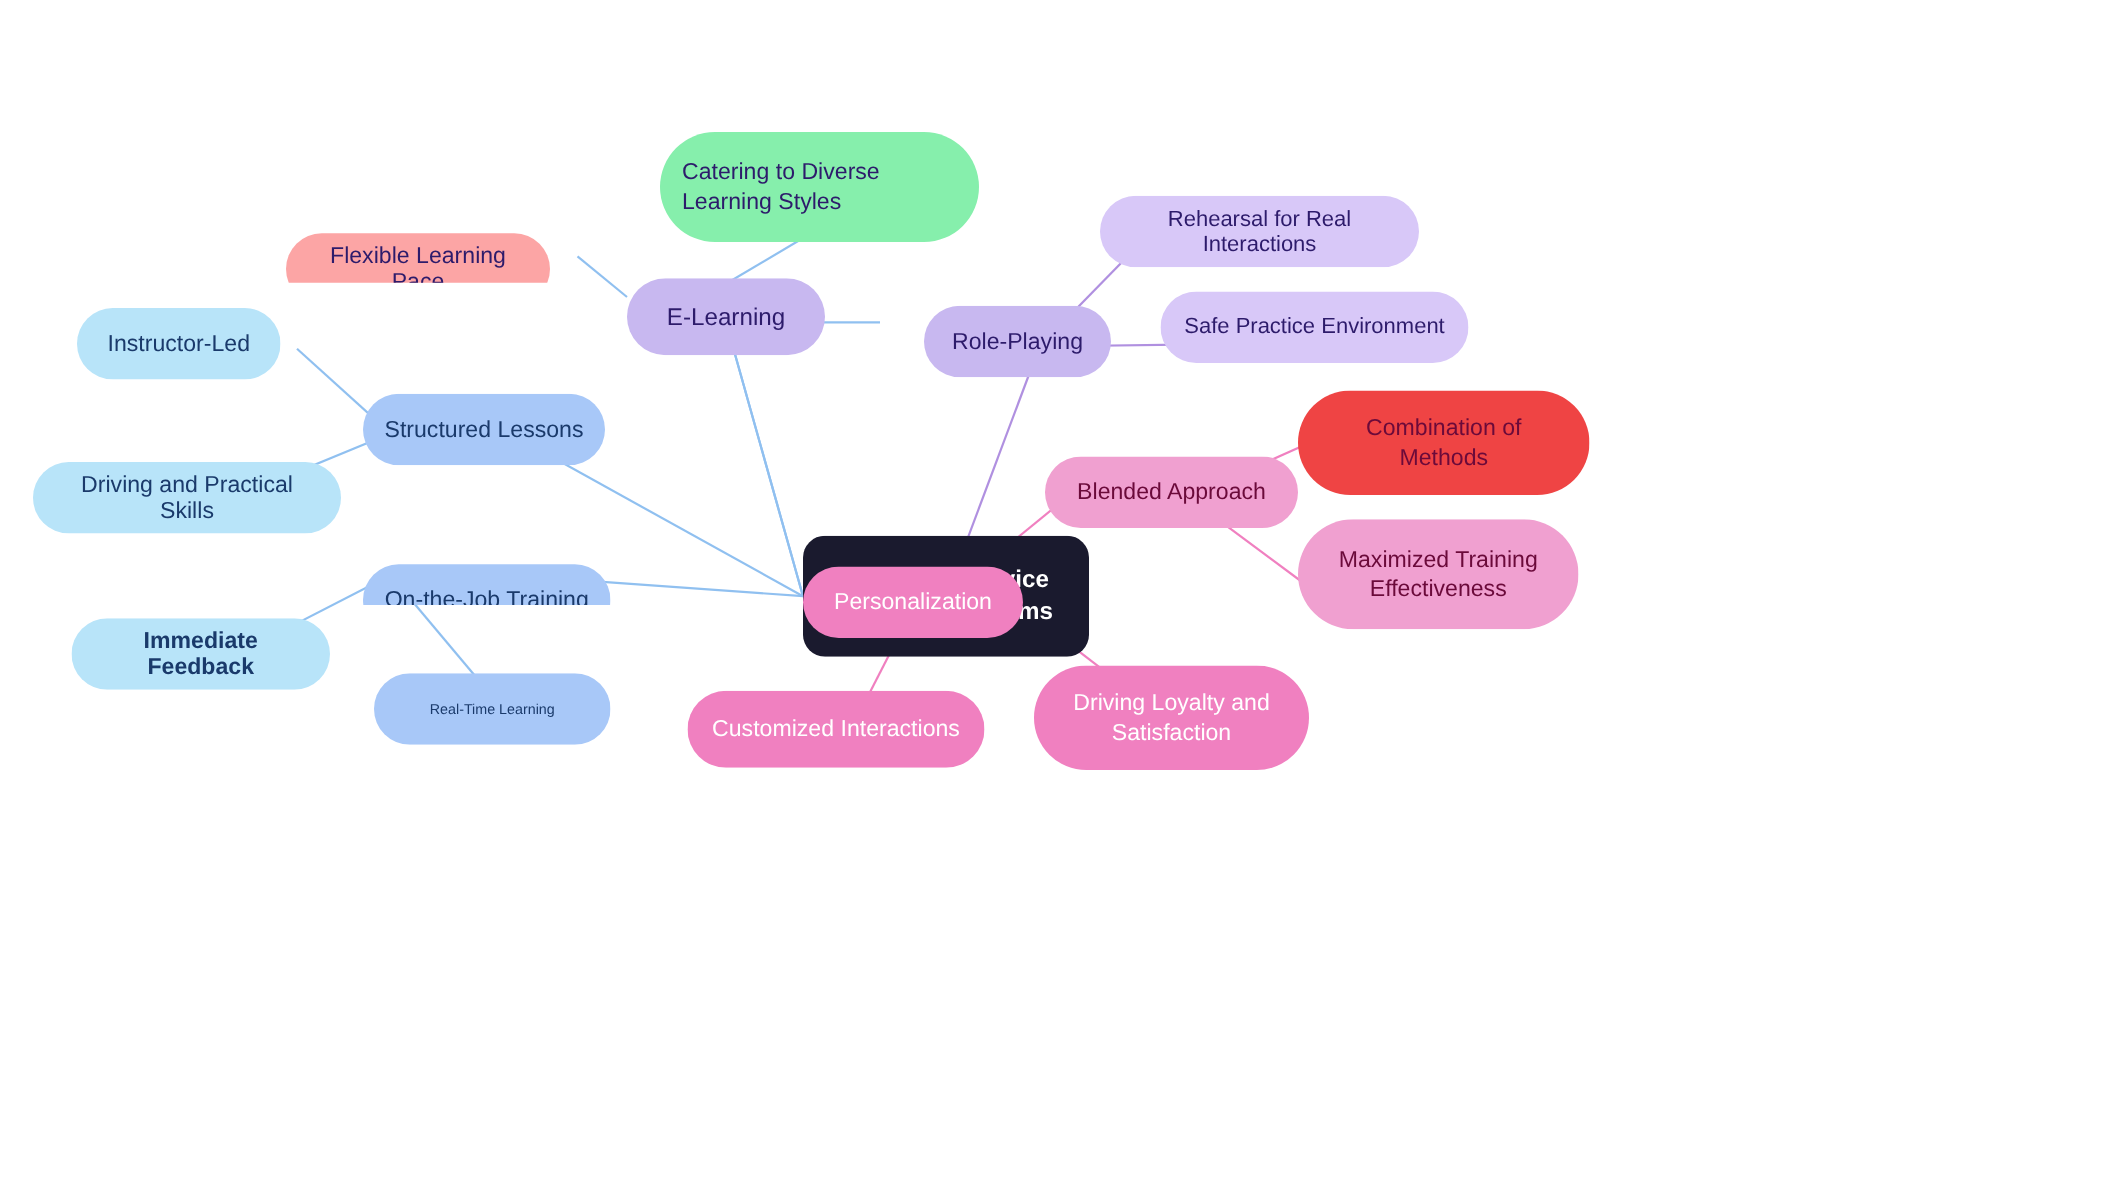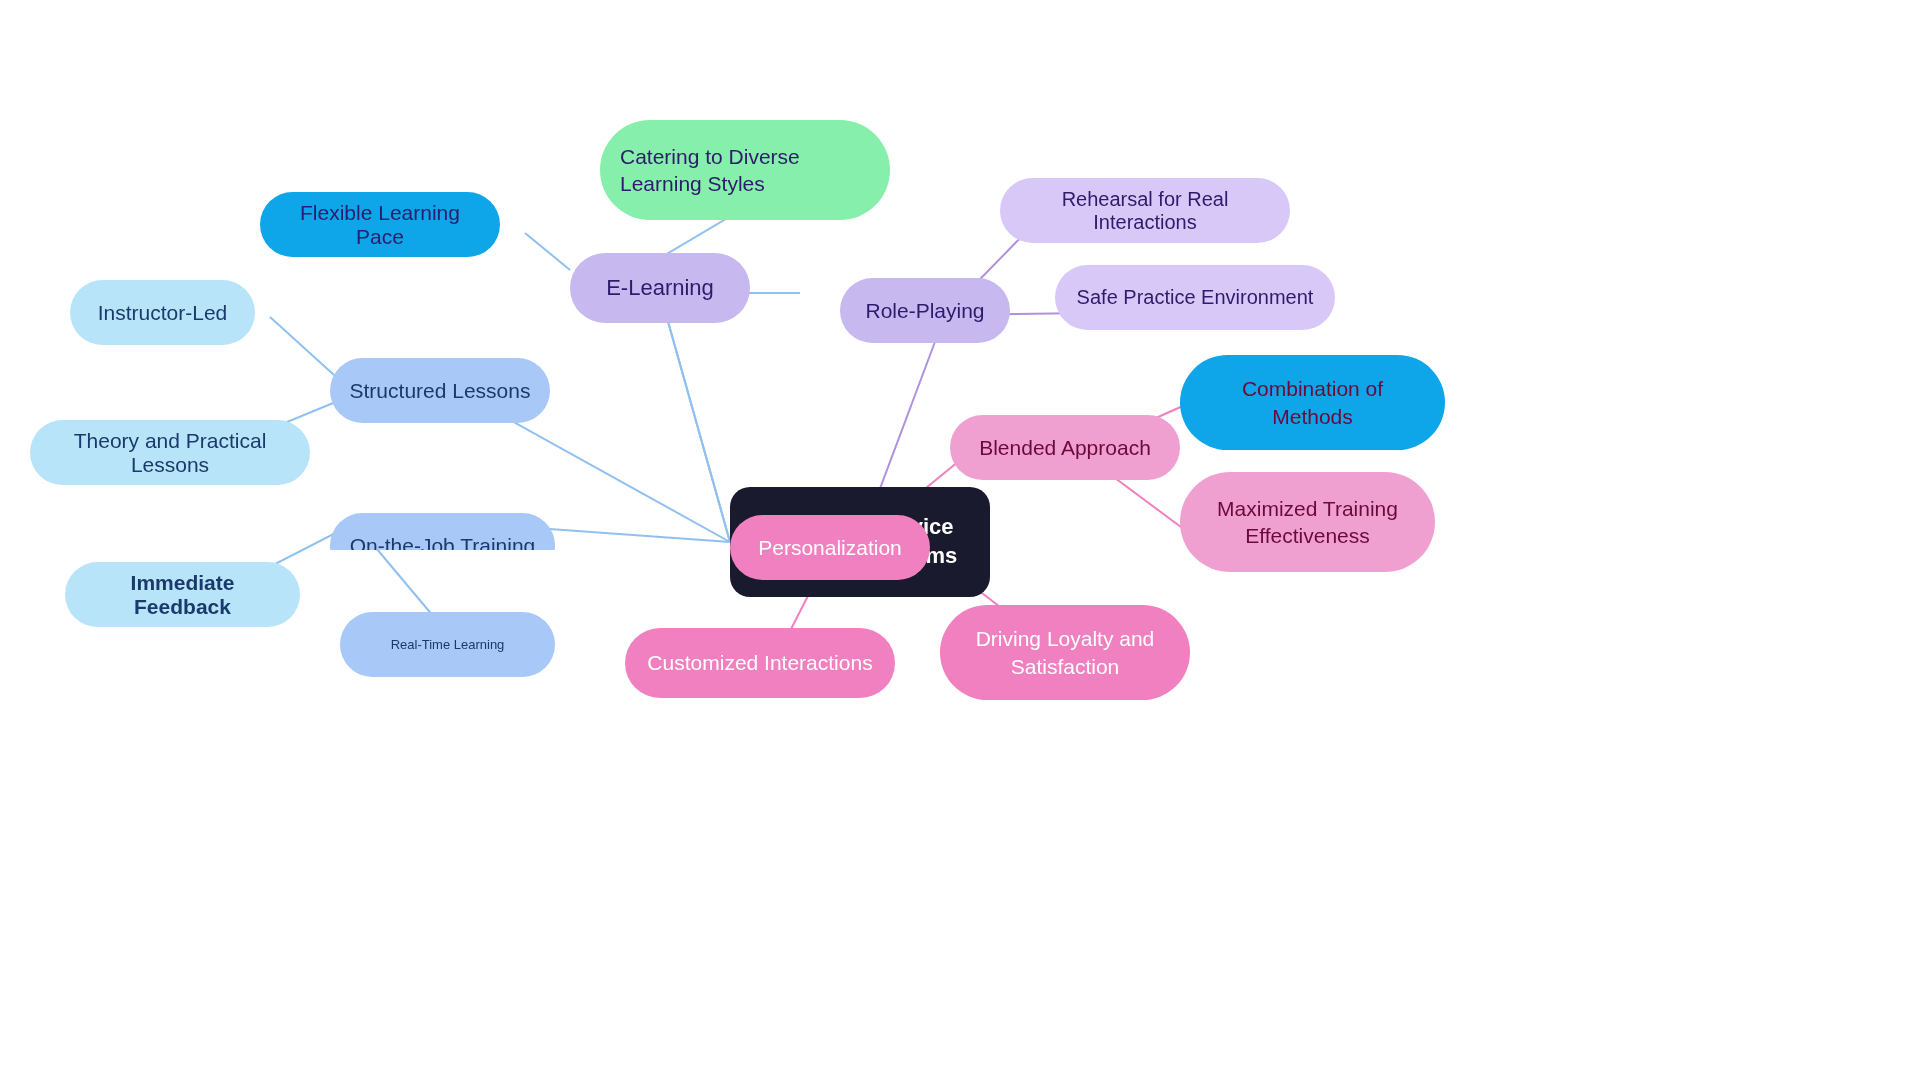--- a/index.html
+++ b/index.html
@@ -68,33 +68,33 @@
 
   <foreignObject x="570" y="253" width="180" height="70">
     <div xmlns="http://www.w3.org/1999/xhtml" style="width:180px;height:70px;background:#c8b8f0;color:#2d1b6b;border-radius:50px;display:flex;align-items:center;justify-content:center;text-align:center;font-family:Segoe UI,Arial,sans-serif;font-size:22px;font-weight:500;padding:10px 18px;">E-Learning</div>
   </foreignObject>
 
   <foreignObject x="600" y="120" width="290" height="100">
     <div xmlns="http://www.w3.org/1999/xhtml" style="width:290px;height:100px;background:#86efac;color:#2d1b6b;border-radius:50px;display:flex;align-items:center;justify-content:center;text-align:left;font-family:Segoe UI,Arial,sans-serif;font-size:21px;font-weight:500;padding:12px 20px;line-height:1.3;">Catering to Diverse Learning Styles</div>
   </foreignObject>
 
   <foreignObject x="260" y="192" width="240" height="65">
-    <div xmlns="http://www.w3.org/1999/xhtml" style="width:240px;height:65px;background:#0ea5e9;color:#2d1b6b;border-radius:50px;display:flex;align-items:center;justify-content:center;text-align:center;font-family:Segoe UI,Arial,sans-serif;font-size:21px;font-weight:500;padding:10px 18px;">Flexible Learning Pace</div>
+    <div xmlns="http://www.w3.org/1999/xhtml" style="width:240px;height:65px;background:#fca5a5;color:#2d1b6b;border-radius:50px;display:flex;align-items:center;justify-content:center;text-align:center;font-family:Segoe UI,Arial,sans-serif;font-size:21px;font-weight:500;padding:10px 18px;margin-top:20px;">Flexible Learning Pace</div>
   </foreignObject>
 
   <foreignObject x="330" y="358" width="220" height="65">
     <div xmlns="http://www.w3.org/1999/xhtml" style="width:220px;height:65px;background:#a8c8f8;color:#1a3a6b;border-radius:50px;display:flex;align-items:center;justify-content:center;text-align:center;font-family:Segoe UI,Arial,sans-serif;font-size:21px;font-weight:500;padding:10px 18px;">Structured Lessons</div>
   </foreignObject>
 
   <foreignObject x="70" y="280" width="185" height="65">
     <div xmlns="http://www.w3.org/1999/xhtml" style="width:185px;height:65px;background:#b8e4f9;color:#1a3a6b;border-radius:50px;display:flex;align-items:center;justify-content:center;text-align:left;font-family:Segoe UI,Arial,sans-serif;font-size:21px;font-weight:500;padding:10px 18px;">Instructor-Led</div>
   </foreignObject>
 
   <foreignObject x="30" y="420" width="280" height="65">
-    <div xmlns="http://www.w3.org/1999/xhtml" style="width:280px;height:65px;background:#b8e4f9;color:#1a3a6b;border-radius:50px;display:flex;align-items:center;justify-content:center;text-align:center;font-family:Segoe UI,Arial,sans-serif;font-size:21px;font-weight:500;padding:10px 18px;">Theory and Practical Lessons</div>
+    <div xmlns="http://www.w3.org/1999/xhtml" style="width:280px;height:65px;background:#b8e4f9;color:#1a3a6b;border-radius:50px;display:flex;align-items:center;justify-content:center;text-align:center;font-family:Segoe UI,Arial,sans-serif;font-size:21px;font-weight:500;padding:10px 18px;">Driving and Practical Skills</div>
   </foreignObject>
 
   <foreignObject x="330" y="485" width="225" height="65">
     <div xmlns="http://www.w3.org/1999/xhtml" style="width:225px;height:65px;background:#a8c8f8;color:#1a3a6b;border-radius:50px;display:flex;align-items:center;justify-content:center;text-align:center;font-family:Segoe UI,Arial,sans-serif;font-size:21px;font-weight:500;padding:10px 18px;margin-top:28px;">On-the-Job Training</div>
   </foreignObject>
 
   <foreignObject x="65" y="562" width="235" height="65">
     <div xmlns="http://www.w3.org/1999/xhtml" style="width:235px;height:65px;background:#b8e4f9;color:#1a3a6b;border-radius:50px;display:flex;align-items:center;justify-content:center;text-align:center;font-family:Segoe UI,Arial,sans-serif;font-size:21px;font-weight:700;padding:10px 18px;">Immediate Feedback</div>
   </foreignObject>
 
@@ -112,21 +112,21 @@
 
   <foreignObject x="1055" y="265" width="280" height="65">
     <div xmlns="http://www.w3.org/1999/xhtml" style="width:280px;height:65px;background:#d8c8f8;color:#2d1b6b;border-radius:50px;display:flex;align-items:center;justify-content:center;text-align:center;font-family:Segoe UI,Arial,sans-serif;font-size:20px;font-weight:500;padding:12px 18px;">Safe Practice Environment</div>
   </foreignObject>
 
   <foreignObject x="950" y="415" width="230" height="65">
     <div xmlns="http://www.w3.org/1999/xhtml" style="width:230px;height:65px;background:#f0a0d0;color:#6b0a3a;border-radius:50px;display:flex;align-items:center;justify-content:center;text-align:center;font-family:Segoe UI,Arial,sans-serif;font-size:21px;font-weight:500;padding:10px 18px;">Blended Approach</div>
   </foreignObject>
 
   <foreignObject x="1180" y="355" width="265" height="95">
-    <div xmlns="http://www.w3.org/1999/xhtml" style="width:265px;height:95px;background:#0ea5e9;color:#6b0a3a;border-radius:50px;display:flex;align-items:center;justify-content:center;text-align:center;font-family:Segoe UI,Arial,sans-serif;font-size:21px;font-weight:500;padding:12px 20px;line-height:1.3;">Combination of Methods</div>
+    <div xmlns="http://www.w3.org/1999/xhtml" style="width:265px;height:95px;background:#ef4444;color:#6b0a3a;border-radius:50px;display:flex;align-items:center;justify-content:center;text-align:center;font-family:Segoe UI,Arial,sans-serif;font-size:21px;font-weight:500;padding:12px 20px;line-height:1.3;">Combination of Methods</div>
   </foreignObject>
 
   <foreignObject x="1180" y="472" width="255" height="100">
     <div xmlns="http://www.w3.org/1999/xhtml" style="width:255px;height:100px;background:#f0a0d0;color:#6b0a3a;border-radius:50px;display:flex;align-items:center;justify-content:center;text-align:center;font-family:Segoe UI,Arial,sans-serif;font-size:21px;font-weight:500;padding:12px 20px;line-height:1.3;">Maximized Training Effectiveness</div>
   </foreignObject>
 
   <foreignObject x="730" y="515" width="200" height="65">
     <div xmlns="http://www.w3.org/1999/xhtml" style="width:200px;height:65px;background:#f080c0;color:#fff;border-radius:50px;display:flex;align-items:center;justify-content:center;text-align:center;font-family:Segoe UI,Arial,sans-serif;font-size:21px;font-weight:500;padding:10px 18px;">Personalization</div>
   </foreignObject>
 

